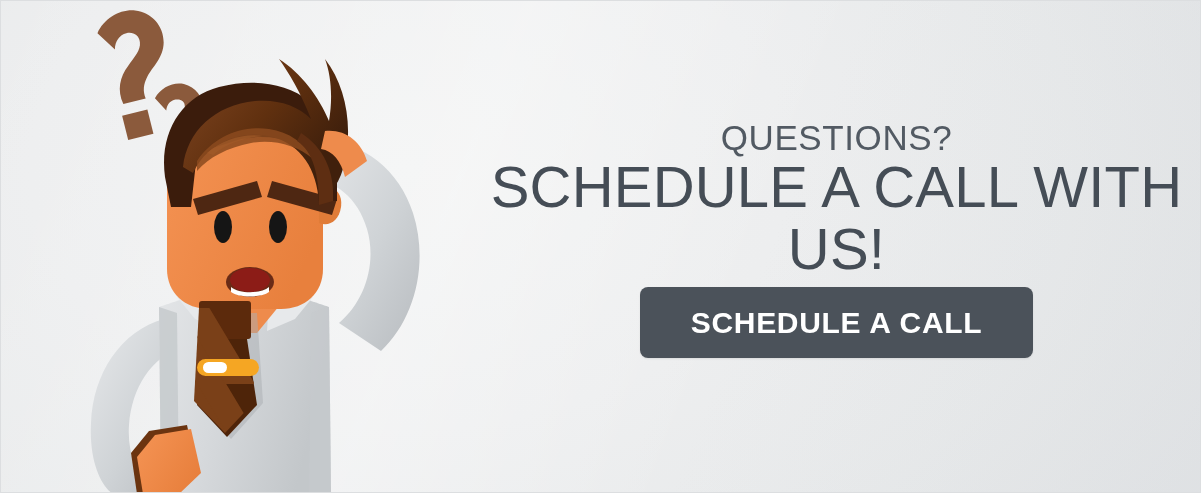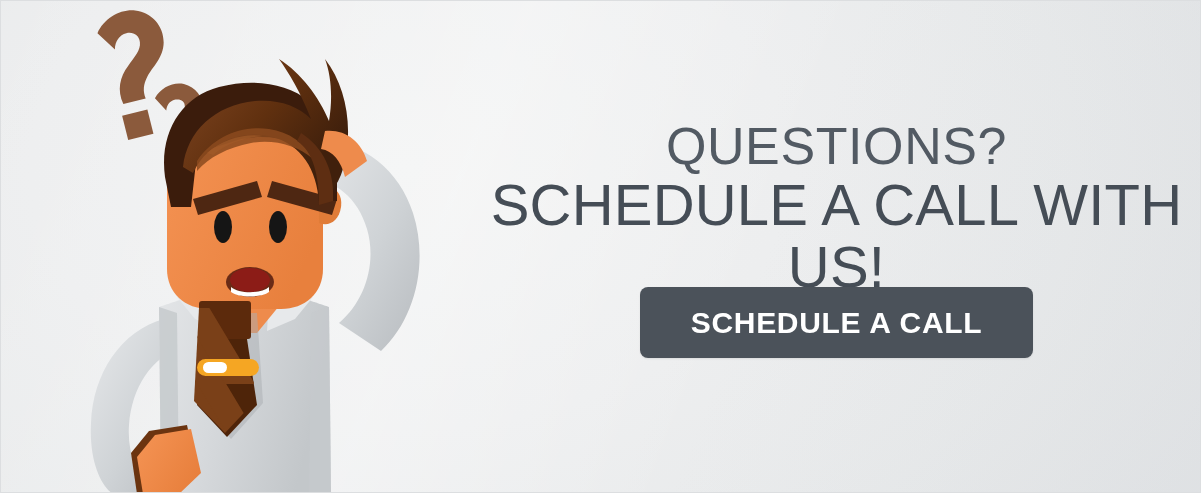--- a/index.html
+++ b/index.html
@@ -62,21 +62,21 @@
     position: absolute;
     left: 0;
     right: 0;
     top: 118px;
     text-align: center;
     color: #4A5159;
     line-height: 1.06;
   }
   .headline-line1 {
     display: block;
-    font-size: 52px;
+    font-size: 35px;
     font-weight: 400;
     letter-spacing: 0.6px;
     color: #525A63;
   }
   .headline-line2 {
     display: block;
     font-size: 58px;
     font-weight: 400;
     letter-spacing: 0.2px;
     color: #454D56;

